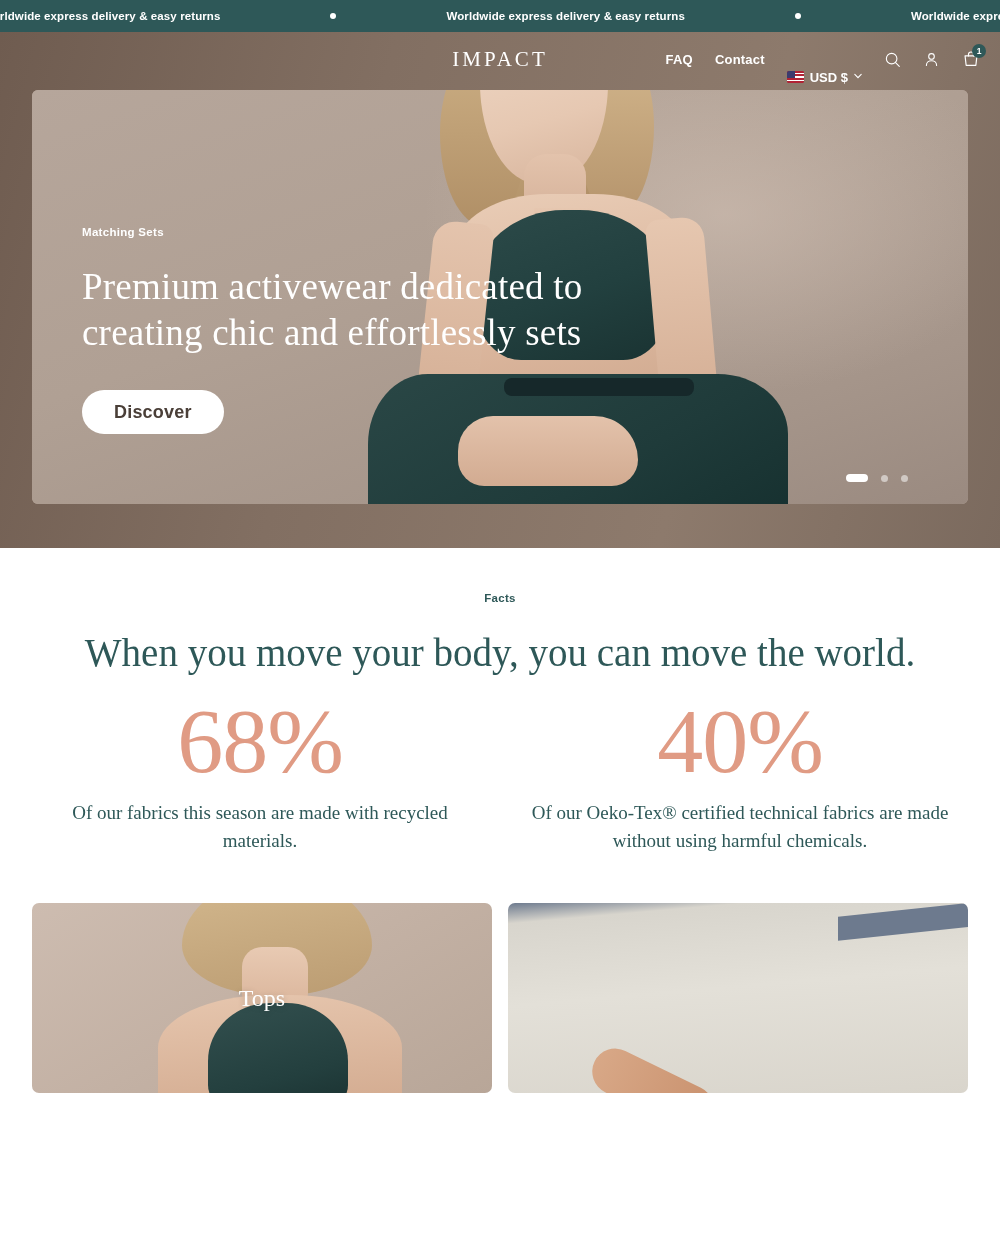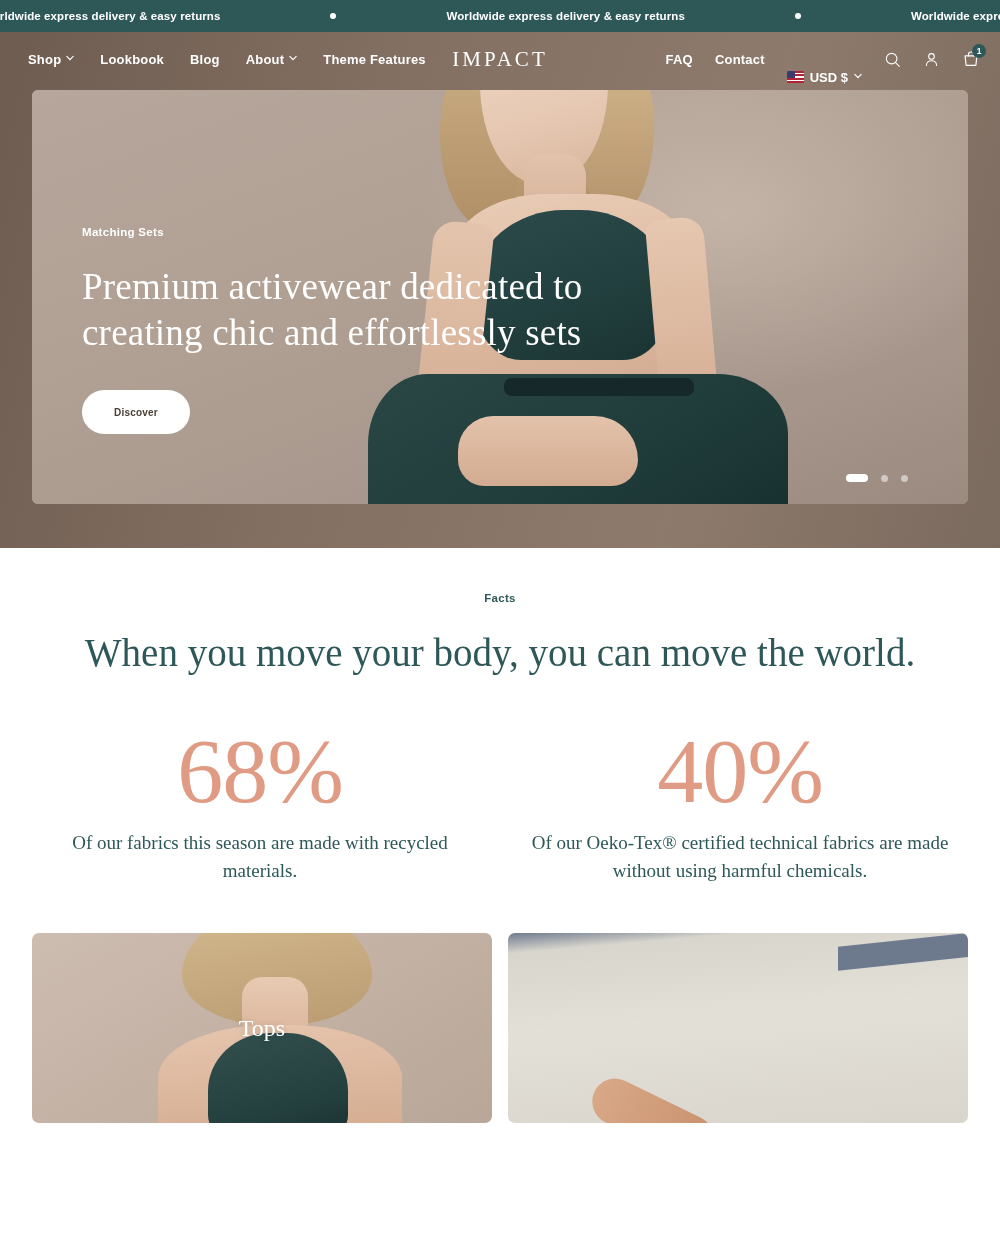--- a/index.html
+++ b/index.html
@@ -202,21 +202,21 @@
     font-family:"Liberation Serif", serif;
     font-size:37px; line-height:46px; color:#ffffff;
     font-weight:400; letter-spacing:.2px;
   }
   .discover-btn {
     margin-top:34px;
     display:inline-flex; align-items:center; justify-content:center;
     height:44px; padding:0 32px;
     background:#ffffff; color:#4a3f38;
     border:none; border-radius:999px;
-    font-size:10px; font-weight:700;
+    font-size:18px; font-weight:700;
     font-family:"Liberation Sans", sans-serif;
     cursor:pointer; letter-spacing:.2px;
   }
   .dots {
     position:absolute; right:60px; bottom:22px;
     display:flex; align-items:center; gap:13px; z-index:5;
   }
   .dot {
     width:7px; height:7px; border-radius:50%;
     background:rgba(255,255,255,.52); cursor:pointer;
@@ -232,21 +232,21 @@
   }
   .facts-eyebrow {
     font-size:11.5px; font-weight:700; color:#2e5858; letter-spacing:.3px;
   }
   .facts-title {
     font-family:"Liberation Serif", serif;
     font-size:39px; line-height:45px; color:#2e5858;
     font-weight:400; margin-top:26px;
   }
   .stats {
-    display:flex; margin-top:44px; padding:0 20px;
+    display:flex; margin-top:14px; padding:0 20px;
   }
   .stat { flex:1; text-align:center; padding:0 12px; }
   .stat-number {
     font-family:"Liberation Serif", serif;
     font-size:92px; line-height:104px; color:#e09b84;
     font-weight:400; letter-spacing:-1px;
   }
   .stat-text {
     font-family:"Liberation Serif", serif;
     font-size:19px; line-height:28px; color:#2e5858;
@@ -314,52 +314,20 @@
     <span class="marquee-item">Worldwide express delivery &amp; easy returns</span>
     <span class="marquee-sep"></span>
     <span class="marquee-item">Worldwide express delivery &amp; easy returns</span>
 
   </div>
 </div>
 
 <div class="hero-wrap">
 
   <header>
-    <nav class="nav-left">
-
-      <a class="nav-link">
-        <span>Shop</span>
-        <span class="chev">
-          <svg width="8" height="8" viewBox="0 0 10 6">
-              <path d="M1 1l4 4 4-4" stroke="#fff" stroke-width="1.4" fill="none" stroke-linecap="round"></path>
-            </svg>
-        </span>
-      </a>
-
-      <a class="nav-link">
-        <span>Lookbook</span>
-      </a>
-
-      <a class="nav-link">
-        <span>Blog</span>
-      </a>
-
-      <a class="nav-link">
-        <span>About</span>
-        <span class="chev">
-          <svg width="8" height="8" viewBox="0 0 10 6">
-              <path d="M1 1l4 4 4-4" stroke="#fff" stroke-width="1.4" fill="none" stroke-linecap="round"></path>
-            </svg>
-        </span>
-      </a>
-
-      <a class="nav-link">
-        <span>Theme Features</span>
-      </a>
-    </nav>
 
     <div class="logo">IMPACT</div>
 
     <div class="nav-right">
 
       <a class="nav-link">
         <span>FAQ</span>
       </a>
 
       <a class="nav-link">

